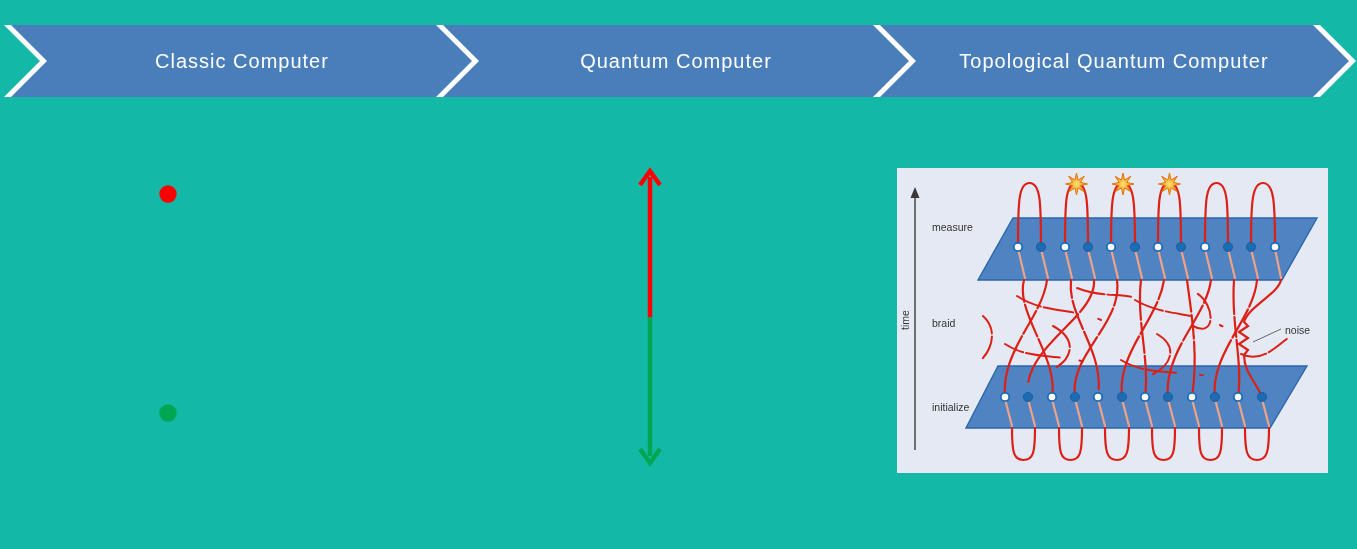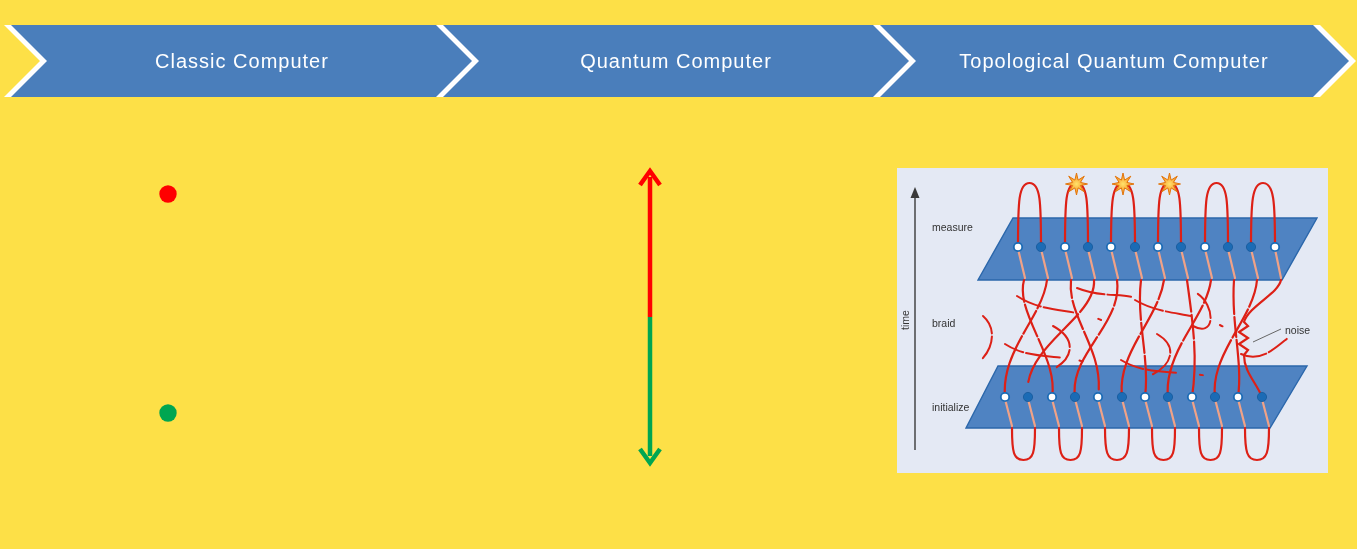--- a/index.html
+++ b/index.html
@@ -1,16 +1,16 @@
 <!DOCTYPE html>
 <html><head>
 <meta charset="utf-8">
 <style>
   html,body{margin:0;padding:0;background:#000;}
-  .stage{position:relative;width:1357px;height:549px;background:#fde047;overflow:hidden;
+  .stage{position:relative;width:1357px;height:549px;background:#14b8a6;overflow:hidden;
          font-family:"Liberation Sans",sans-serif;}
   svg{display:block;}
   
   .chev{fill:#4A7EBB;}
   .chevBand{fill:#FFFFFF;}
   .bt{fill:#FFFFFF;font-size:20px;letter-spacing:1px;text-anchor:middle;
       font-family:"Liberation Sans",sans-serif;}
   
   .figlabel{fill:#333333;font-size:10.5px;font-family:"Liberation Sans",sans-serif;}
   .rs{stroke:#DD2016;stroke-width:2.2;fill:none;stroke-linecap:round;}

